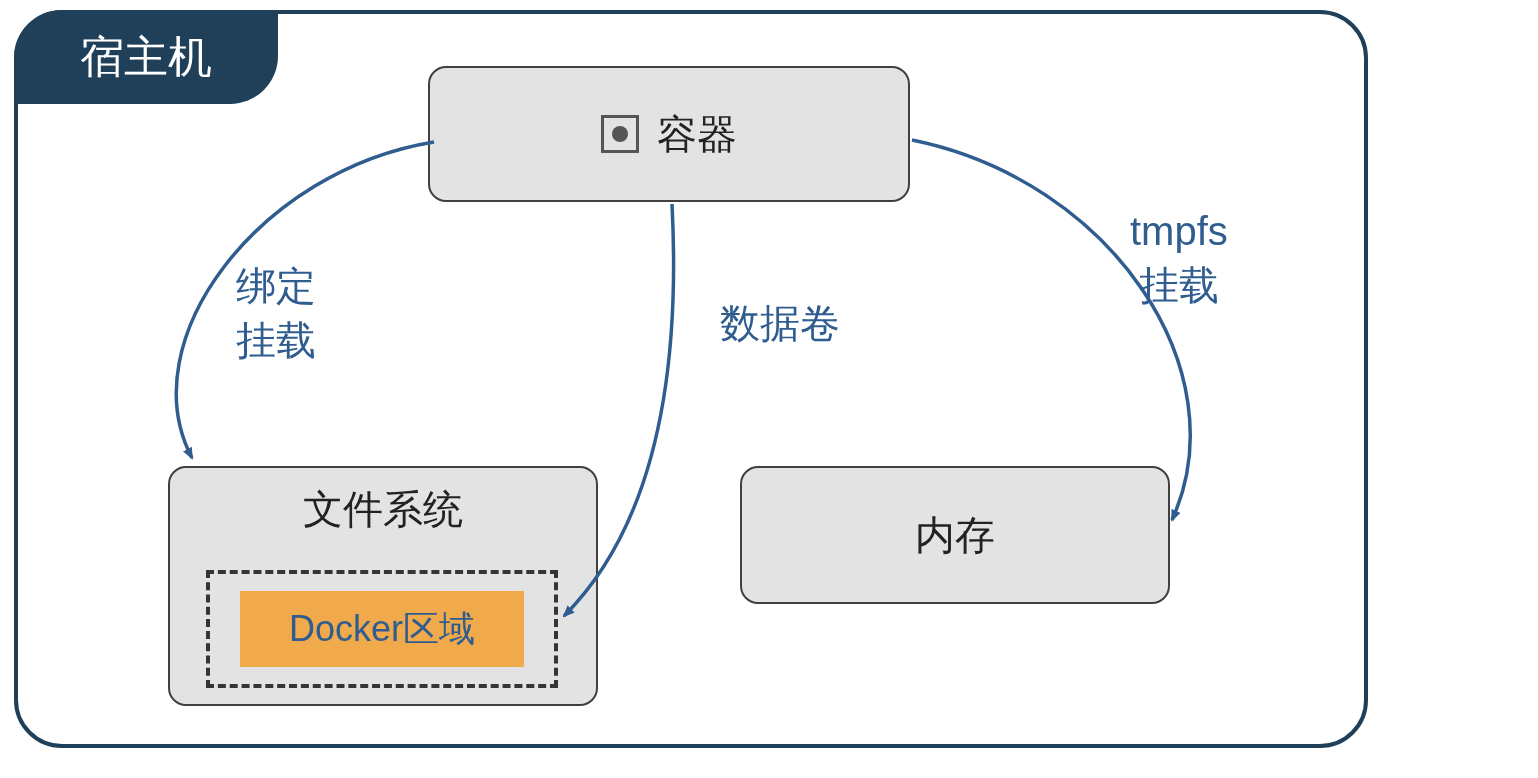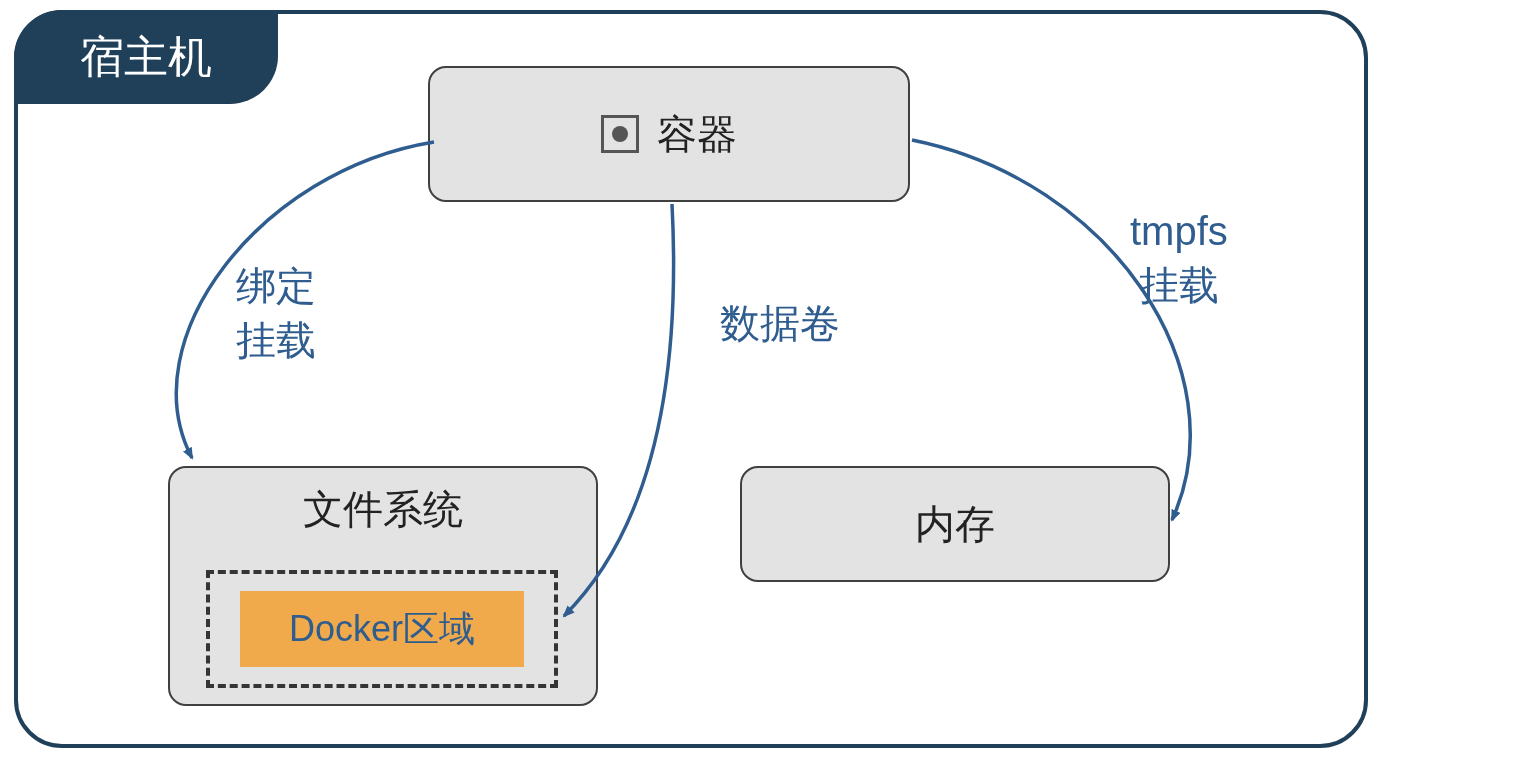--- a/index.html
+++ b/index.html
@@ -66,21 +66,21 @@
     width: 430px;
     height: 240px;
     flex-direction: column;
     justify-content: flex-start;
     padding-top: 14px;
   }
   .node-memory {
     left: 740px;
     top: 466px;
     width: 430px;
-    height: 116px;
+    height: 138px;
   }
   .docker-dashed {
     position: absolute;
     left: 206px;
     top: 570px;
     width: 352px;
     height: 118px;
     border: 4px dashed #353535;
     box-sizing: border-box;
     display: flex;

